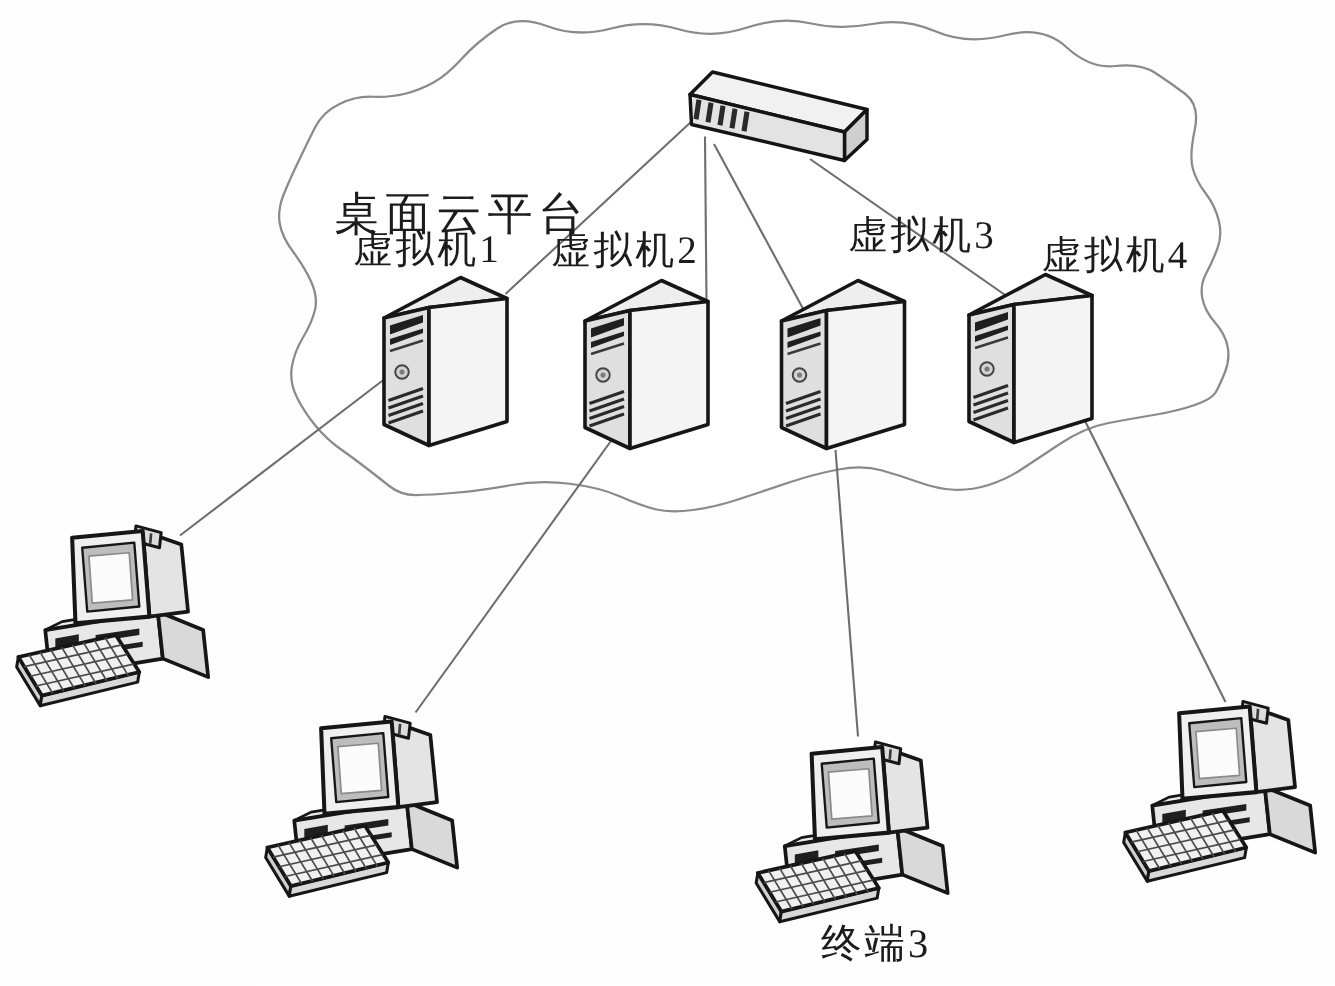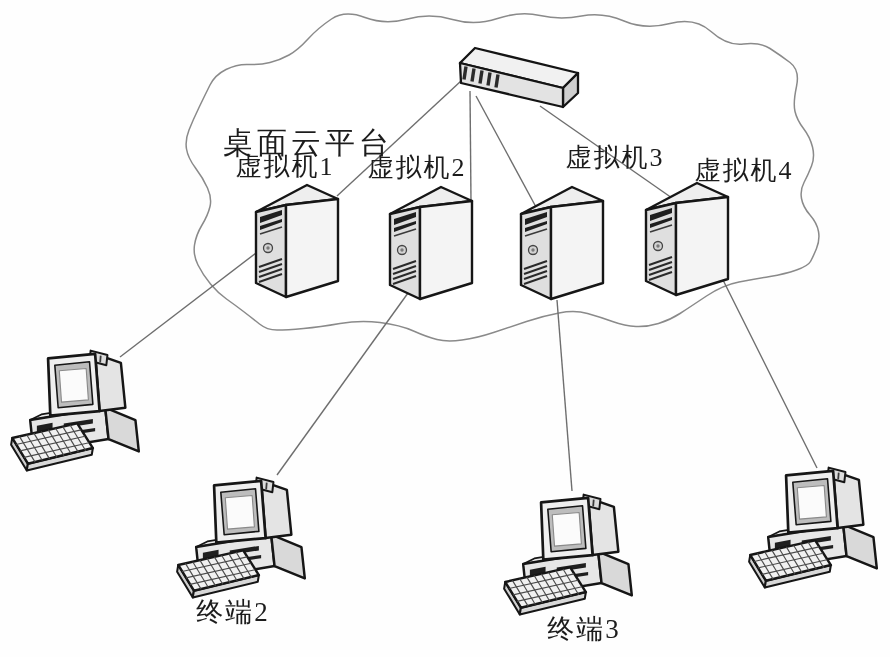--- a/index.html
+++ b/index.html
@@ -127,15 +127,14 @@
     <use href="#sym-terminal" transform="translate(748,462) scale(1.12)"></use>
   </svg>
 
   <div class="lbl lbl-title" style="left:308px;top:95px;margin-top:48px;">桌面云平台</div>
 
   <div class="lbl lbl-vm" style="left:285px;top:166px;">虚拟机1</div>
   <div class="lbl lbl-vm" style="left:417px;top:167px;">虚拟机2</div>
   <div class="lbl lbl-vm" style="left:570px;top:157px;margin-left:45px;">虚拟机3</div>
   <div class="lbl lbl-vm" style="left:720px;top:170px;margin-left:24px;">虚拟机4</div>
 
-  <div class="lbl lbl-term" style="left:233px;top:612px;">终端2</div>
   <div class="lbl lbl-term" style="left:584px;top:629px;">终端3</div>
 </div>
 
 </body></html>

